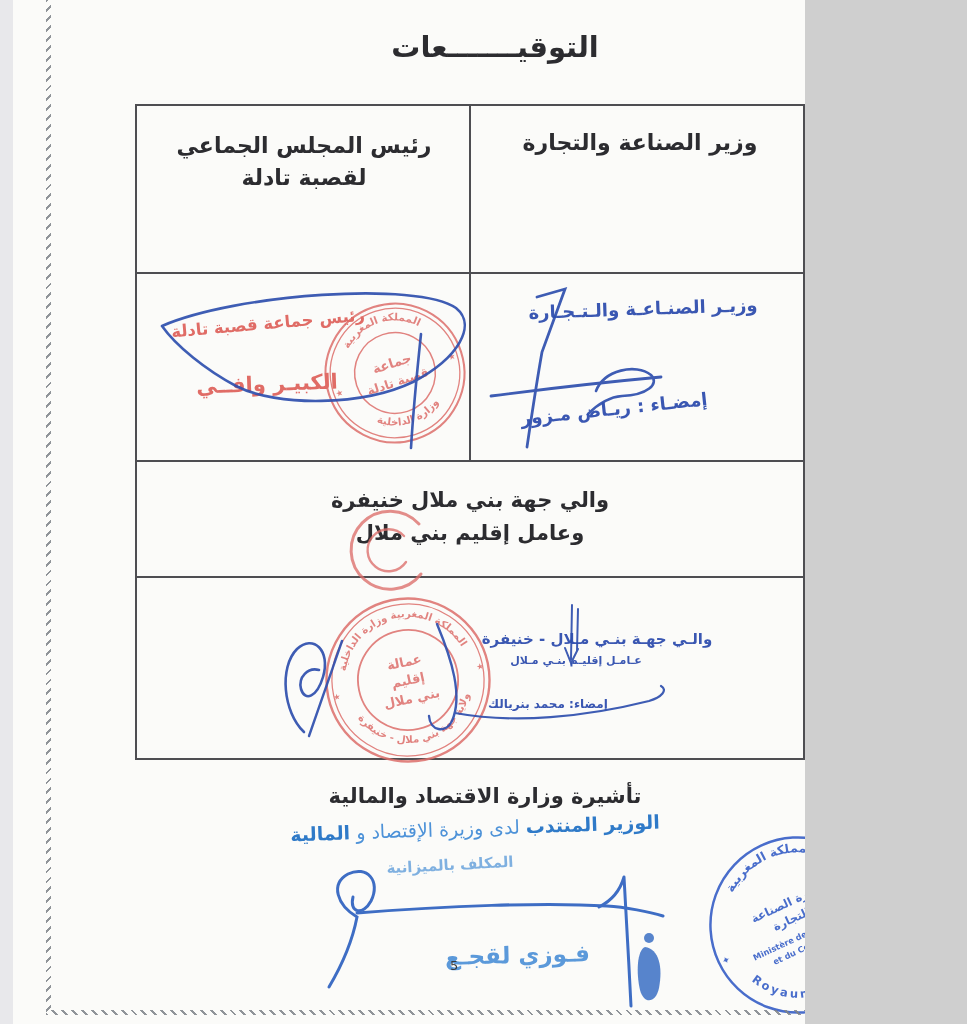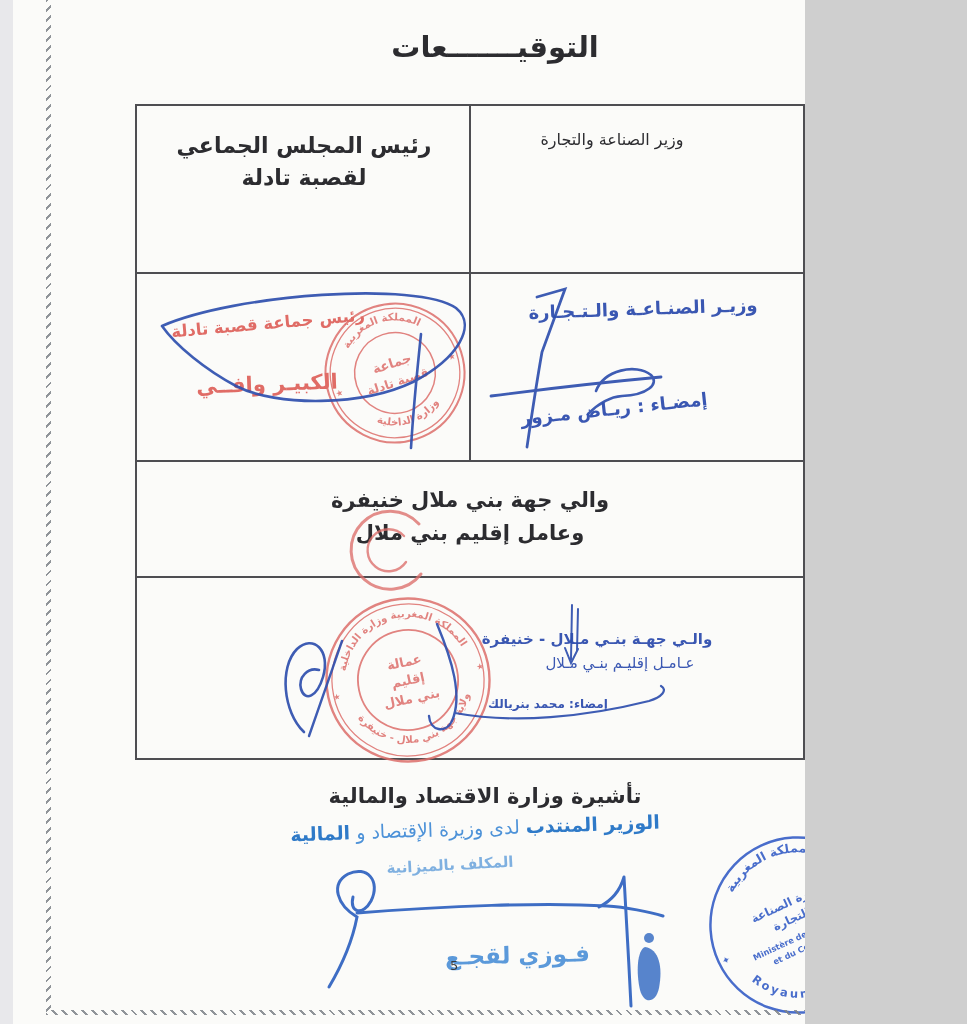--- a/index.html
+++ b/index.html
@@ -17,32 +17,32 @@
   .rope-v{width:5px;background:repeating-linear-gradient(135deg,rgba(125,130,136,.85) 0 2px,transparent 2px 7px);}
   .rope-h{height:5px;background:repeating-linear-gradient(45deg,rgba(125,130,136,.85) 0 2px,transparent 2px 7px);}
 
   .doc-title{left:350px;top:30px;width:290px;font-size:29px;font-weight:bold;letter-spacing:.5px;}
 
   
   .sig-table{left:135px;top:104px;width:670px;height:656px;border:2px solid #4e4e52;box-sizing:border-box;}
   .hline{left:135px;width:670px;height:2px;background:#4e4e52;}
   .vline{left:469px;top:104px;width:2px;height:358px;background:#4e4e52;}
 
-  .th-minister{left:454px;top:130px;width:316px;font-size:16px;font-weight:normal;}
+  .th-minister{left:482px;top:130px;width:316px;font-size:22px;font-weight:bold;}
   .th-council{left:148px;top:130px;width:312px;font-size:22px;font-weight:bold;line-height:1.45;}
   .wali-head{left:135px;top:484px;width:670px;font-size:21px;font-weight:bold;line-height:1.55;}
 
   .red-ink{color:#e06c66;}
   .blue-ink{color:#3a57b2;}
   .council-red-1{left:146px;top:314px;width:244px;font-size:16.5px;font-weight:bold;transform:rotate(-5deg);}
   .council-red-2{left:152px;top:372px;width:230px;font-size:21px;font-weight:bold;transform:rotate(-2deg);letter-spacing:1px;}
   .minister-blue-1{left:484px;top:298px;width:318px;font-size:18px;font-weight:bold;transform:rotate(-2deg);}
   .minister-blue-2{left:488px;top:398px;width:252px;font-size:18px;font-weight:bold;transform:rotate(-6deg);}
   .wali-blue-1{left:447px;top:630px;width:300px;font-size:15px;font-weight:bold;}
-  .wali-blue-2{left:470px;top:654px;width:300px;font-size:15px;font-weight:normal;}
+  .wali-blue-2{left:426px;top:654px;width:300px;font-size:11px;font-weight:bold;}
   .wali-blue-3{left:432px;top:686px;width:232px;font-size:12px;font-weight:bold;margin-top:11px;}
 
   
   .visa-title{left:285px;top:770px;width:400px;font-size:21px;font-weight:bold;margin-top:14px;}
   .visa-stamp-1{left:233px;top:817px;width:484px;font-size:19px;color:#4d92d8;transform:rotate(-2deg);}
   .visa-stamp-1 .b{font-weight:bold;color:#2f7ac8;}
   .visa-stamp-2{left:353px;top:856px;width:194px;font-size:15px;color:#7fb0e0;font-weight:bold;transform:rotate(-3deg);}
   .visa-signer{left:420px;top:942px;width:195px;font-size:23px;font-weight:bold;color:#5b99da;transform:rotate(-1.5deg);letter-spacing:1px;}
   .page-num{left:450px;top:958px;font-size:13px;color:#3a3a3a;}
 

